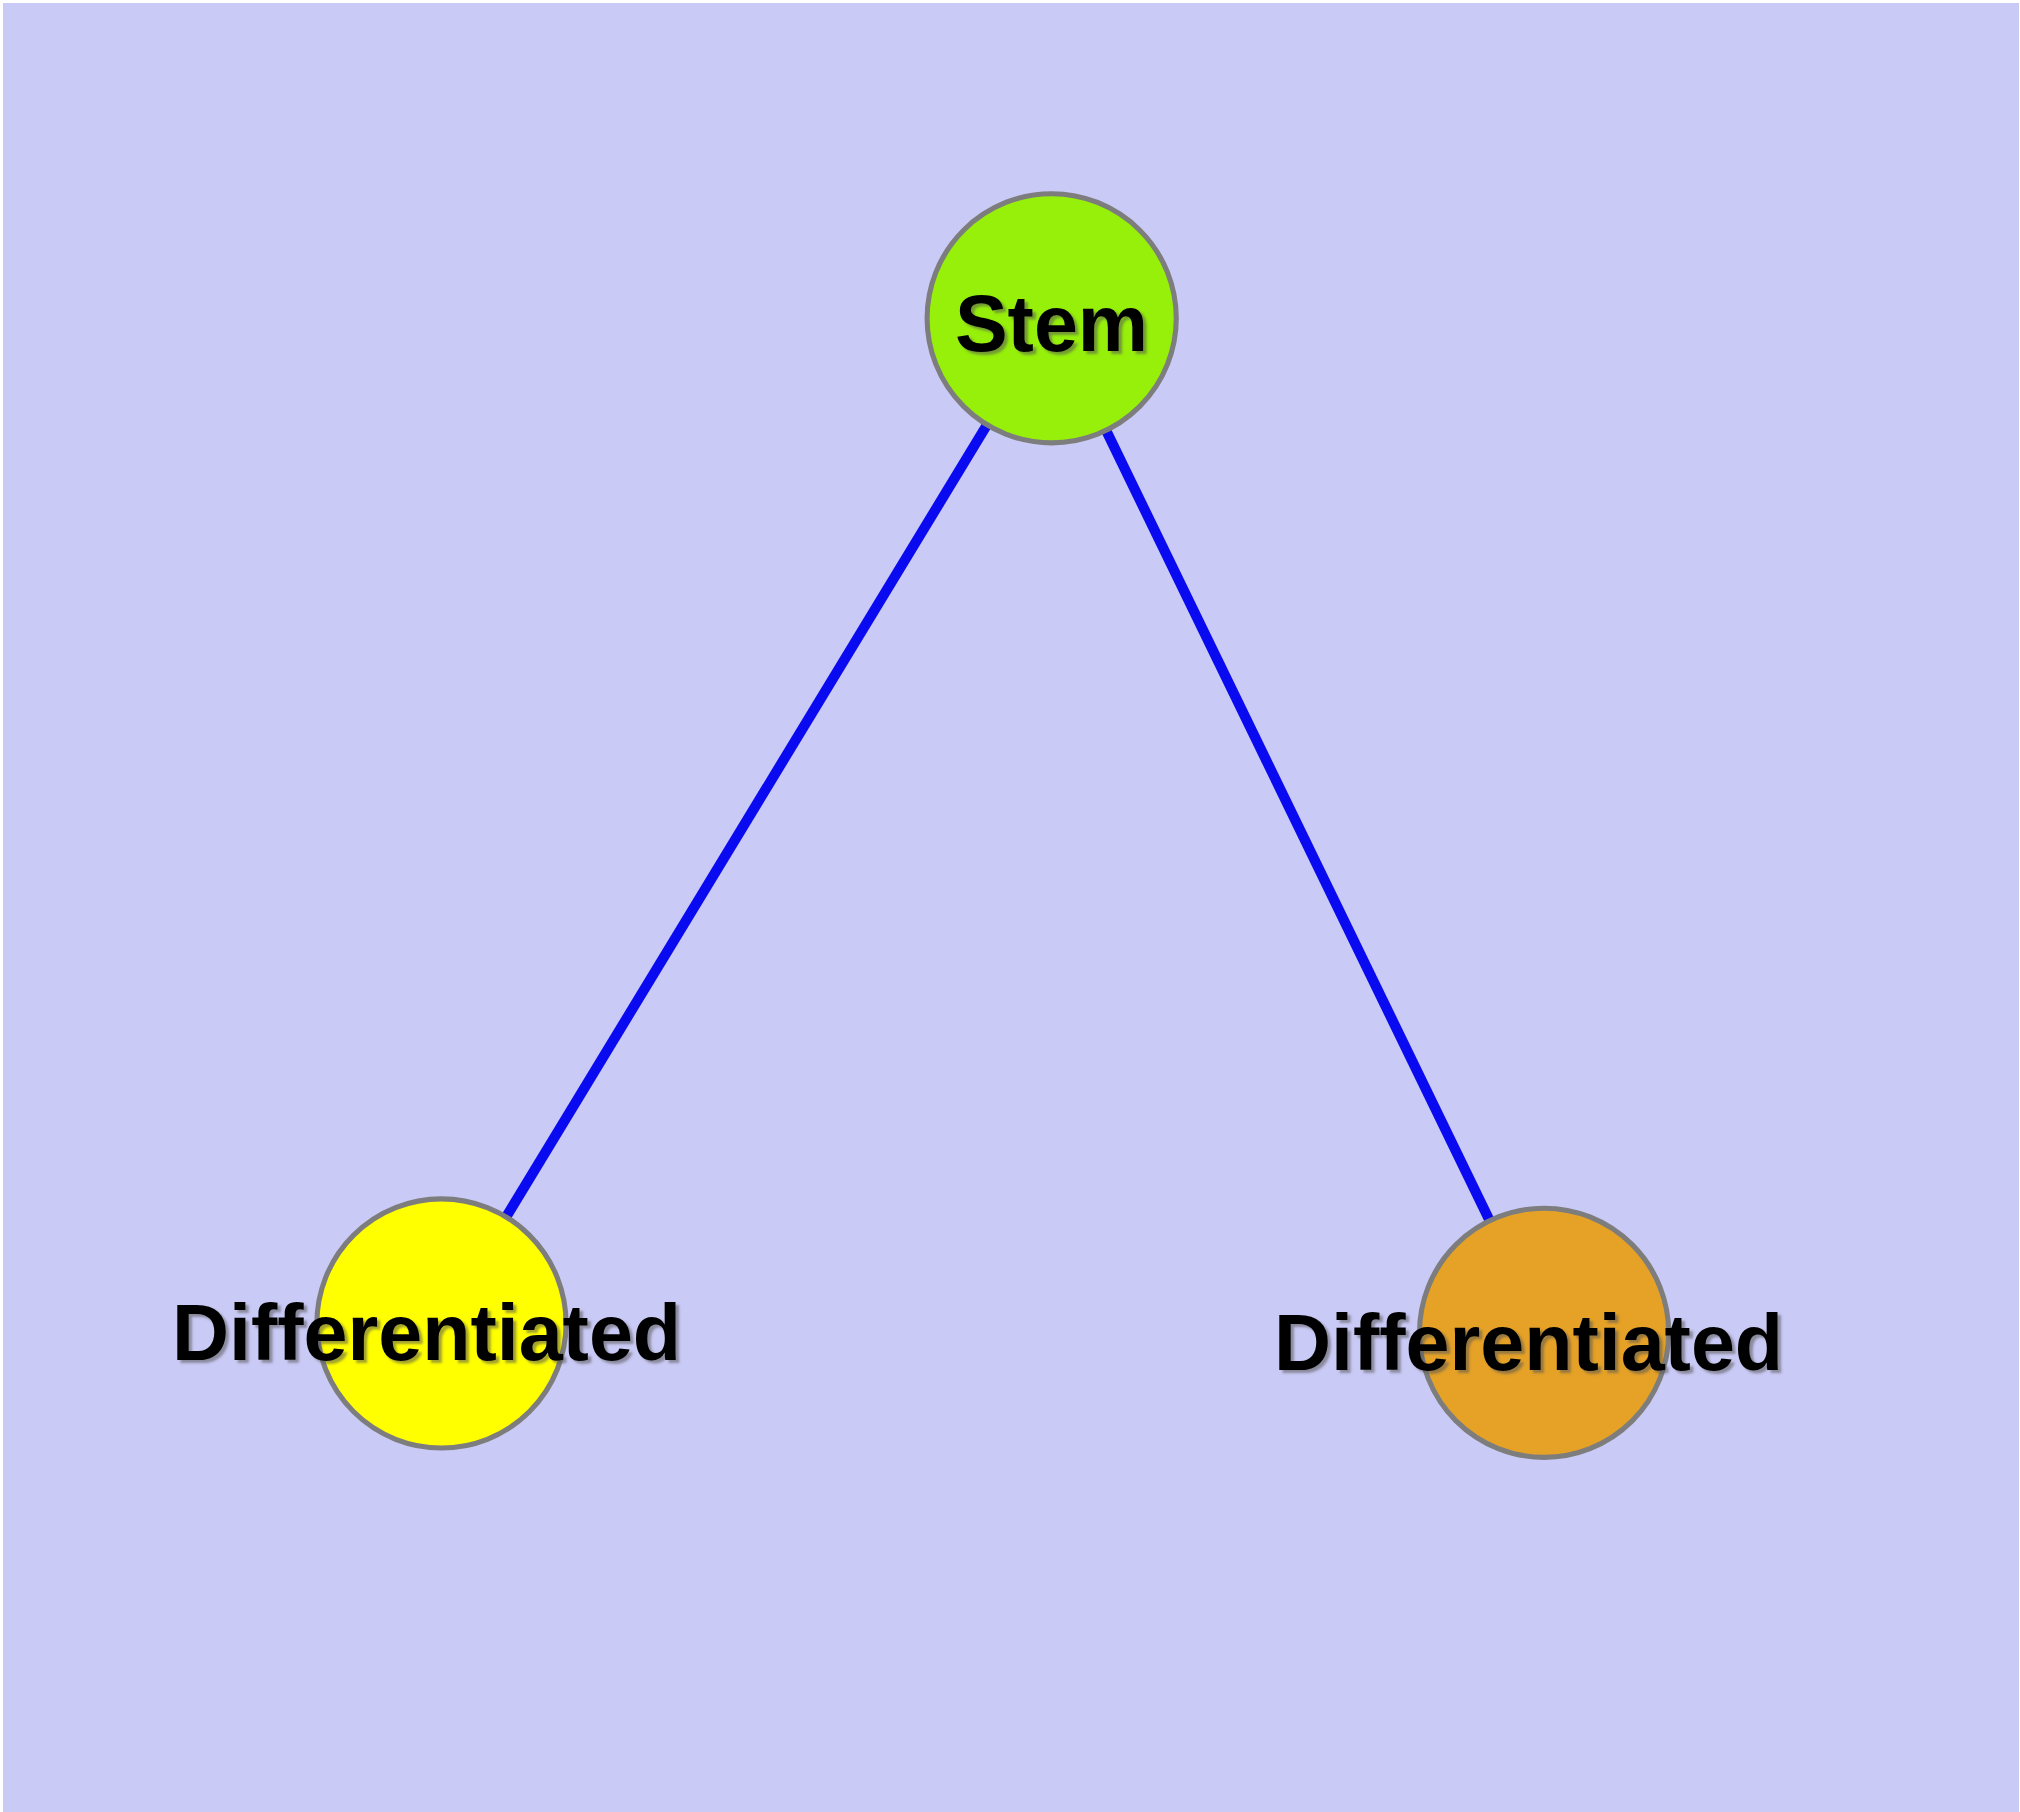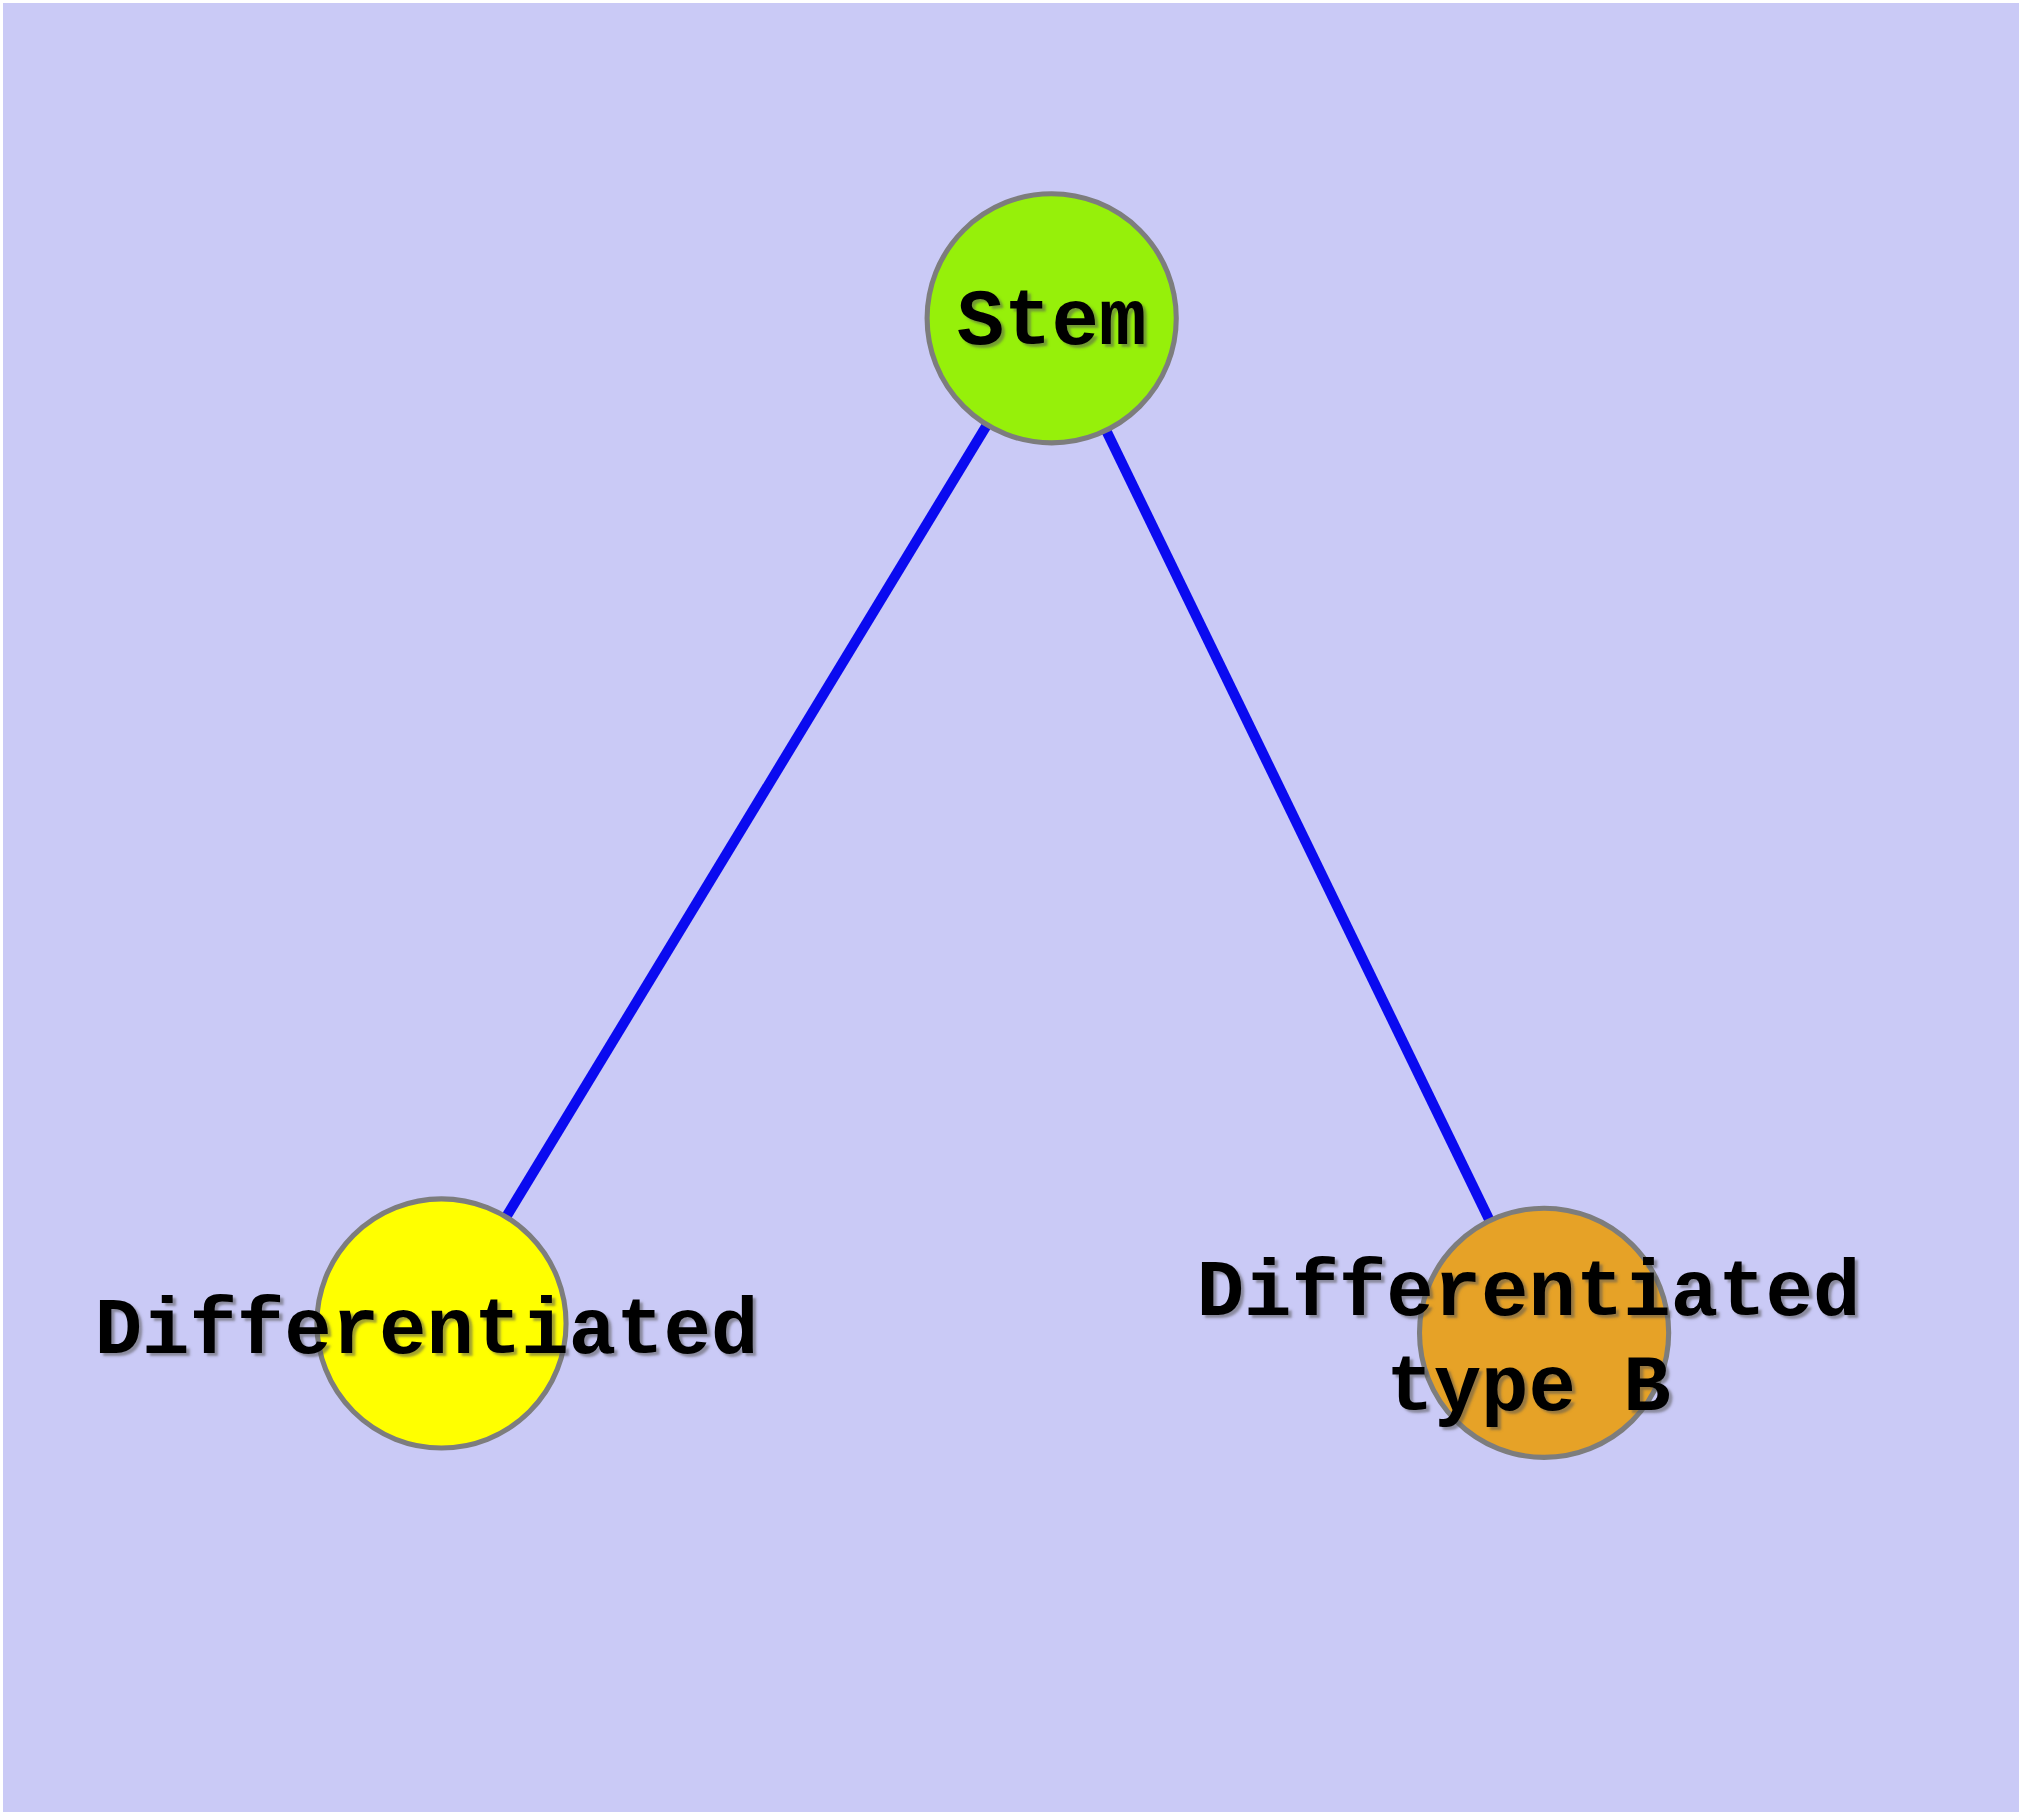--- a/index.html
+++ b/index.html
@@ -34,21 +34,20 @@
   .node-label {
     position: absolute;
     transform: translate(-50%, -50%);
     text-align: center;
     font-weight: bold;
     font-size: 79px;
     line-height: 95px;
     white-space: nowrap;
     letter-spacing: 0px;
     text-shadow: 3.4px 3.4px 2.5px rgba(85, 85, 85, 0.55);
-    font-family: Liberation Mono, monospace;
   }
   .node-label .label-line {
     display: block;
   }
 </style>
 </head>
 <body>
 
 <div id="viewport" style="background: rgb(255, 255, 255);">
   <div id="canvas" style="background: rgb(202, 202, 246);">
@@ -61,18 +60,17 @@
       </svg>
     <div id="labels">
         <div class="node-label" style="left: 1049px; top: 320px; color: rgb(0, 0, 0);">
           <span class="label-line">Stem</span>
         </div>
         <div class="node-label" style="left: 424px; top: 1329px; color: rgb(0, 0, 0);">
           <span class="label-line">Differentiated</span>
         </div>
         <div class="node-label" style="left: 1526px; top: 1339px; color: rgb(0, 0, 0);">
           <span class="label-line">Differentiated</span>
-          <span class="label-line">type B</span>
         </div>
       </div>
   </div>
 </div>
 
 
 </body></html>

